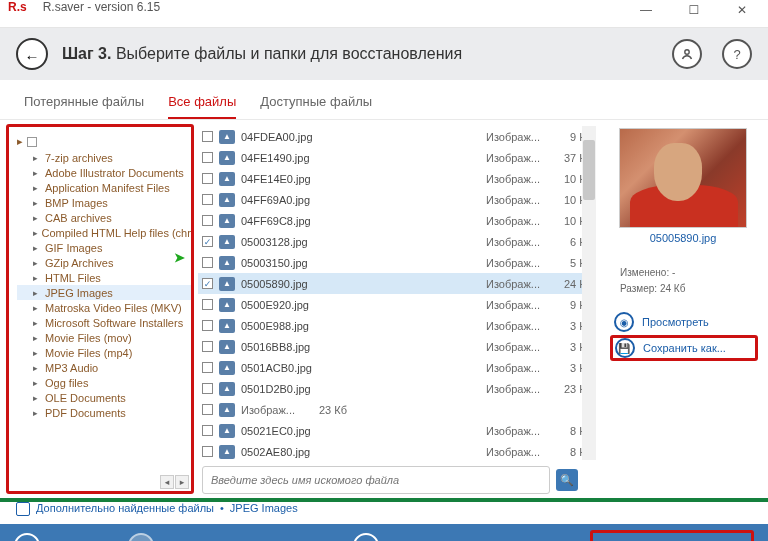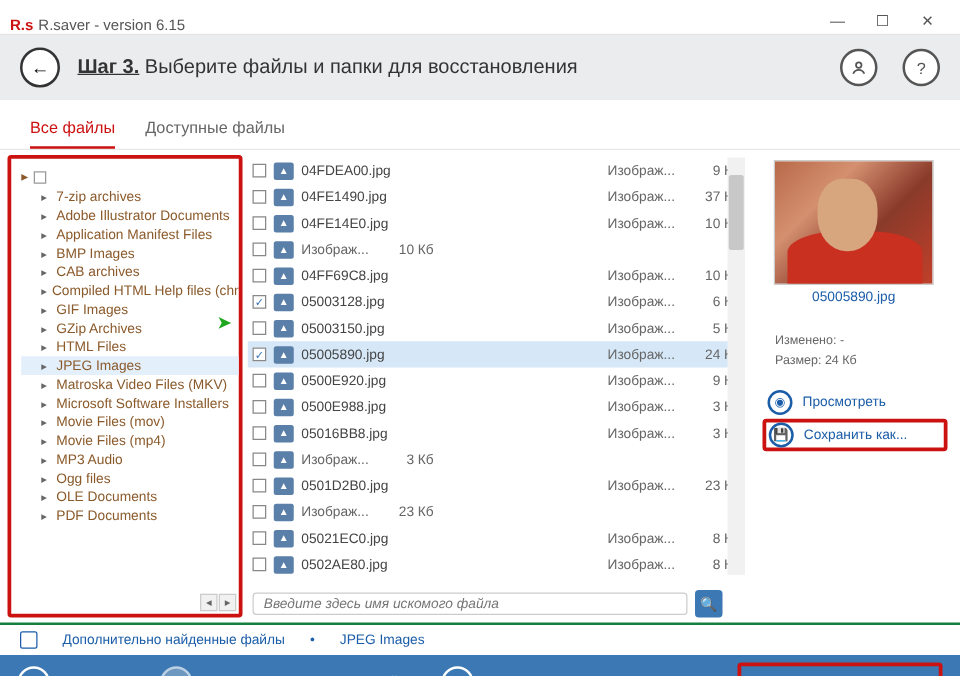--- a/index.html
+++ b/index.html
@@ -1,26 +1,26 @@
 <!DOCTYPE html>
 <html><head>
 <meta charset="utf-8">
 <style>
 * { margin: 0; padding: 0; box-sizing: border-box; font-family: "Segoe UI", Arial, sans-serif; }
 body { width: 768px; height: 541px; overflow: hidden; background: #fff; }
 
-.titlebar { height: 28px; display: flex; align-items: flex-end; padding: 0 8px; border-bottom: 1px solid #e5e5e5; font-size: 12px; color: #555; }
+.titlebar { height: 28px; display: flex; align-items: flex-start; padding: 0 8px; border-bottom: 1px solid #e5e5e5; font-size: 12px; color: #555; gap: 12px; }
 .titlebar .logo { color: #c11; font-weight: bold; margin-right: 4px; }
 .titlebar .spacer { flex: 1; }
 .titlebar .win-btn { width: 36px; height: 20px; display: flex; align-items: center; justify-content: center; color: #555; }
 
 .header { height: 52px; background: #ebecee; display: flex; align-items: center; padding: 0 16px; gap: 14px; }
 .back-btn { width: 32px; height: 32px; border: 2px solid #333; border-radius: 50%; display: flex; align-items: center; justify-content: center; background: #fff; font-size: 15px; }
 .step-title { font-size: 16px; color: #333; }
-.step-title b { font-weight: 700; text-decoration: underline; }
+.step-title b { font-weight: 700; }
 .header .spacer { flex: 1; }
 .header .round-btn { width: 30px; height: 30px; border: 2px solid #555; border-radius: 50%; display: flex; align-items: center; justify-content: center; margin-left: 6px; font-size: 13px; color: #555; background: #fff; }
 
 .tabs { display: flex; gap: 24px; padding: 14px 24px 0 24px; border-bottom: 1px solid #e9e9e9; font-size: 13px; }
 .tab { padding-bottom: 8px; color: #666; cursor: pointer; }
 .tab.active { color: #c11; border-bottom: 2px solid #c11; }
 
 .content { display: flex; height: 378px; }
 
 .tree { width: 188px; padding: 6px 0 0 8px; border: 3px solid #c11; border-radius: 3px; margin: 4px 0 4px 6px; overflow: hidden; font-size: 11px; color: #8b5a2b; position: relative; }
@@ -39,35 +39,35 @@
 .file-row .chk { width: 11px; height: 11px; border: 1px solid #888; display: flex; align-items: center; justify-content: center; font-size: 9px; color: #3c78b4; background: #fff; }
 .file-row .ficon { width: 16px; height: 14px; background: #5a7fa8; border-radius: 2px; display: flex; align-items: center; justify-content: center; color: #fff; font-size: 8px; }
 .file-row .fname { flex: 1; white-space: nowrap; overflow: hidden; }
 .file-row .ftype { width: 56px; color: #666; white-space: nowrap; overflow: hidden; }
 .file-row .fsize { width: 44px; text-align: right; color: #666; }
 .file-scroll { width: 14px; background: #f1f1f1; position: absolute; right: 4px; top: 6px; bottom: 38px; }
 .file-scroll .thumb { position: absolute; left: 1px; right: 1px; top: 14px; height: 60px; background: #c8c8c8; border-radius: 2px; }
 .arrow-marker { position: absolute; left: -20px; top: 130px; color: #1fa81f; font-size: 13px; font-weight: bold; }
 
 .searchbar { display: flex; align-items: center; gap: 6px; padding: 4px 18px 4px 4px; }
-.searchbar input { flex: 1; height: 18px; border: 1px solid #ccc; border-radius: 3px; padding: 0 8px; font-size: 11px; color: #999; font-style: italic; }
+.searchbar input { flex: 1; height: 28px; border: 1px solid #ccc; border-radius: 3px; padding: 0 8px; font-size: 11px; color: #999; font-style: italic; }
 .searchbar .go { width: 22px; height: 22px; background: #3c78b4; border-radius: 3px; display: flex; align-items: center; justify-content: center; color: #fff; font-size: 11px; }
 
 .preview { width: 168px; padding: 8px 10px 0 8px; font-size: 10px; color: #555; }
 .preview-img { width: 128px; height: 100px; margin: 0 auto 4px auto; background: linear-gradient(135deg, #b86a4a 0%, #d49070 30%, #8a3a2a 60%, #c0402a 100%); border: 1px solid #ccc; position: relative; overflow: hidden; }
 .preview-img .face { position: absolute; left: 34px; top: 14px; width: 48px; height: 58px; background: #d7a67f; border-radius: 42% 42% 48% 48%; }
 .preview-img .shirt { position: absolute; left: 10px; bottom: 0; width: 108px; height: 42px; background: #c93020; border-radius: 40% 40% 0 0; }
 .preview-name { text-align: center; color: #1b5da8; font-size: 11px; margin-bottom: 6px; }
 .preview-meta { padding-left: 12px; line-height: 1.6; color: #666; margin-top: 21px; }
 .preview-actions { margin-top: 12px; padding-left: 6px; }
 .paction { display: flex; align-items: center; gap: 8px; height: 26px; font-size: 11px; color: #1b5da8; cursor: pointer; }
 .paction .picon { width: 20px; height: 20px; border: 2px solid #1b5da8; border-radius: 50%; display: flex; align-items: center; justify-content: center; font-size: 10px; }
 .paction.highlighted { border: 3px solid #c11; border-radius: 3px; padding: 0 6px 0 2px; margin-left: -4px; }
 
-.breadcrumb { height: 26px; display: flex; align-items: center; padding: 0 16px; font-size: 11px; color: #1b5da8; gap: 20px; border-top: 2px solid #15803d; }
+.breadcrumb { height: 26px; display: flex; align-items: flex-start; padding: 0 16px; font-size: 11px; color: #1b5da8; gap: 6px; border-top: 4px solid #15803d; }
 .breadcrumb .bicon { width: 14px; height: 14px; border: 1px solid #1b5da8; border-radius: 2px; }
 
 .footer { height: 44px; background: #3c78b4; display: flex; align-items: center; padding: 0 14px; gap: 16px; color: #fff; font-size: 11px; }
 .fbtn { display: flex; align-items: center; gap: 7px; cursor: pointer; }
 .fbtn .ficon2 { width: 26px; height: 26px; border: 2px solid #fff; border-radius: 50%; display: flex; align-items: center; justify-content: center; font-size: 12px; }
 .fbtn.grey { color: #bcd0e3; }
 .fbtn.grey .ficon2 { border-color: #bcd0e3; background: #6f98c1; }
 .footer .spacer { flex: 1; }
 .restore-btn { border: 3px solid #c11; border-radius: 3px; padding: 7px 14px; background: #3c78b4; color: #fff; font-size: 11px; }
 </style>
@@ -92,20 +92,21 @@
   <div class="round-btn">
       <svg width="14" height="14" viewBox="0 0 14 14">
         <circle cx="7" cy="5" r="2.2" fill="none" stroke="#555" stroke-width="1.4"></circle>
         <path d="M2.5 12c1-2.4 3-3.2 4.5-3.2s3.5.8 4.5 3.2" fill="none" stroke="#555" stroke-width="1.4"></path>
       </svg>
     </div>
   <div class="round-btn">?</div>
 </div>
 
 <div class="tabs">
+  <div class="tab">Потерянные файлы</div>
   <div class="tab active">Все файлы</div>
   <div class="tab">Доступные файлы</div>
 </div>
 
 <div class="content">
   <div class="tree">
     <div class="tree-root">
       <span class="caret">▸</span>
         <span class="chk"></span>
     </div>
@@ -209,20 +210,21 @@
         <div class="file-row">
           <span class="chk"></span>
           <span class="ficon">▲</span>
           <span class="fname">04FE14E0.jpg</span>
           <span class="ftype">Изображ...</span>
           <span class="fsize">10 Кб</span>
         </div>
         <div class="file-row">
           <span class="chk"></span>
           <span class="ficon">▲</span>
+          <span class="fname">04FF69A0.jpg</span>
           <span class="ftype">Изображ...</span>
           <span class="fsize">10 Кб</span>
         </div>
         <div class="file-row">
           <span class="chk"></span>
           <span class="ficon">▲</span>
           <span class="fname">04FF69C8.jpg</span>
           <span class="ftype">Изображ...</span>
           <span class="fsize">10 Кб</span>
         </div>
@@ -264,20 +266,21 @@
         <div class="file-row">
           <span class="chk"></span>
           <span class="ficon">▲</span>
           <span class="fname">05016BB8.jpg</span>
           <span class="ftype">Изображ...</span>
           <span class="fsize">3 Кб</span>
         </div>
         <div class="file-row">
           <span class="chk"></span>
           <span class="ficon">▲</span>
+          <span class="fname">0501ACB0.jpg</span>
           <span class="ftype">Изображ...</span>
           <span class="fsize">3 Кб</span>
         </div>
         <div class="file-row">
           <span class="chk"></span>
           <span class="ficon">▲</span>
           <span class="fname">0501D2B0.jpg</span>
           <span class="ftype">Изображ...</span>
           <span class="fsize">23 Кб</span>
         </div>

